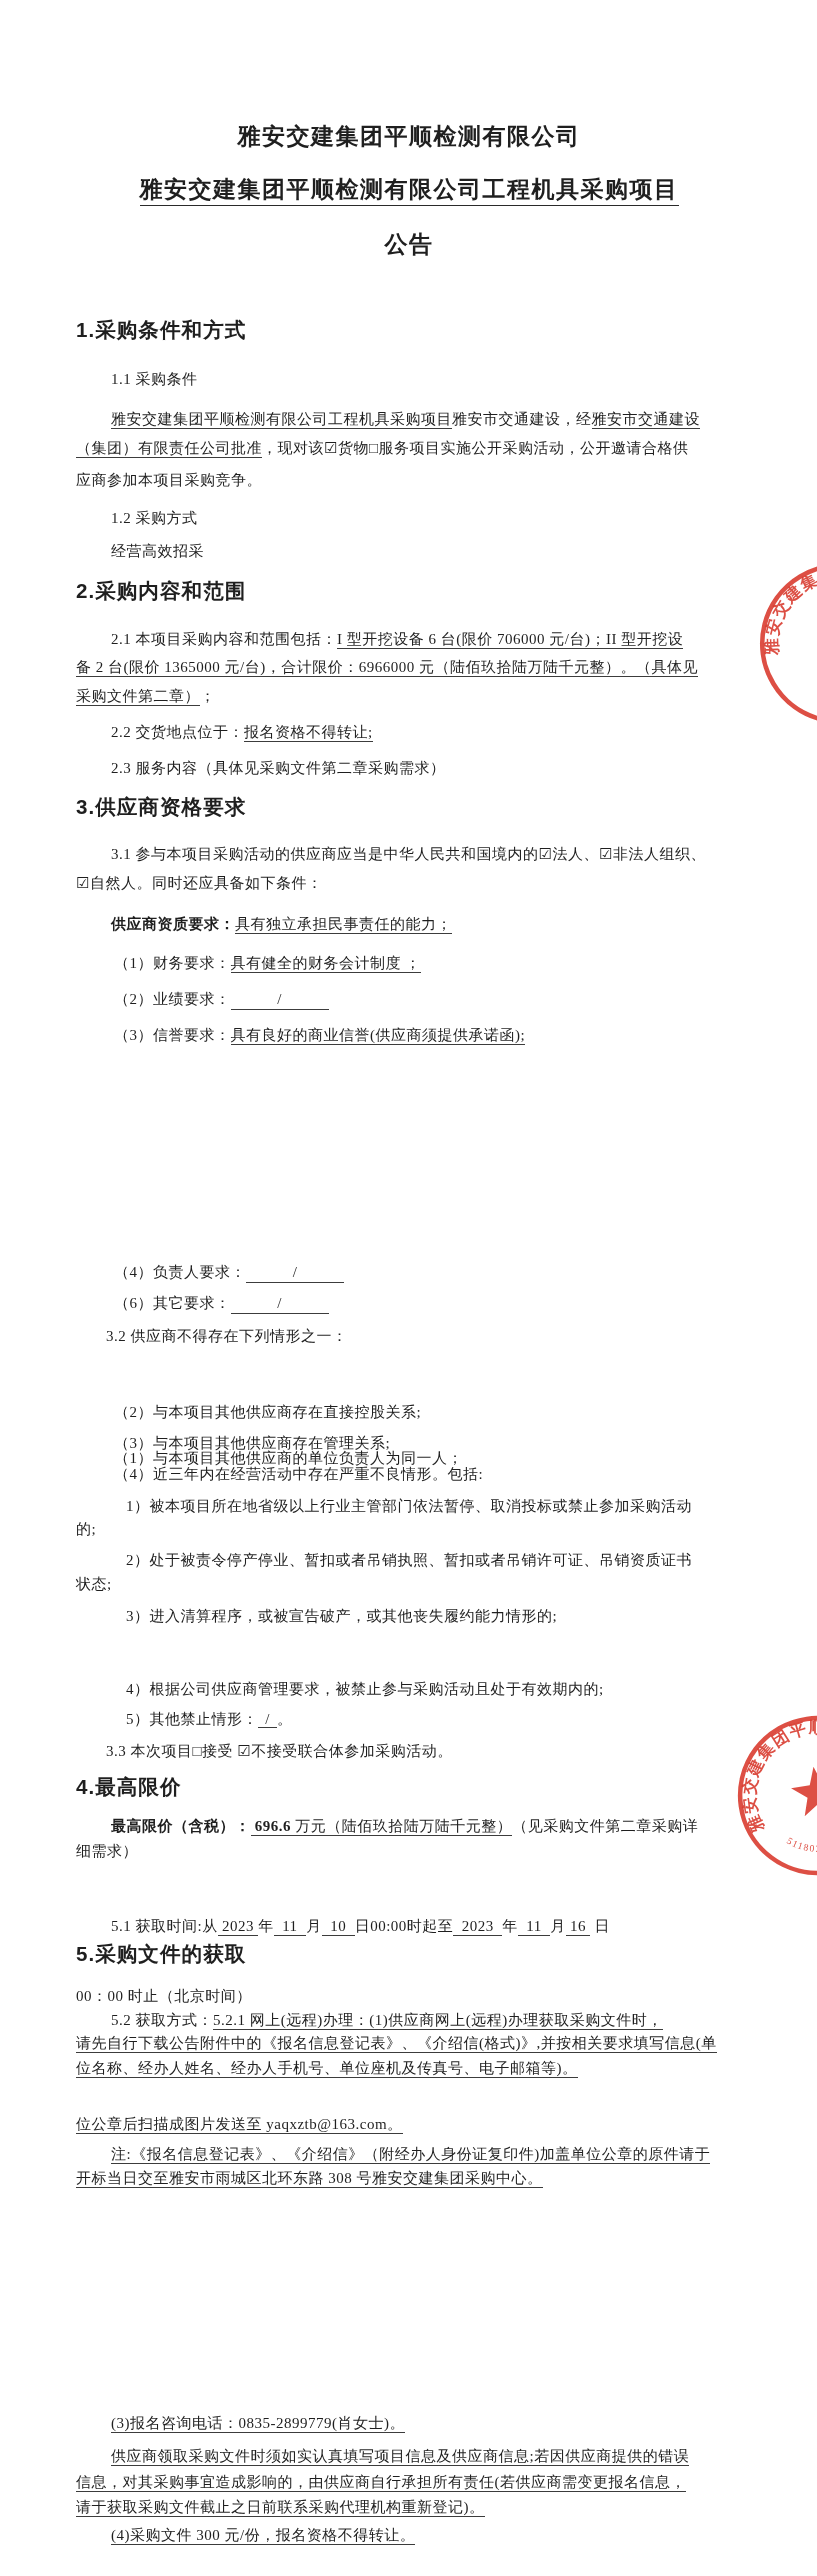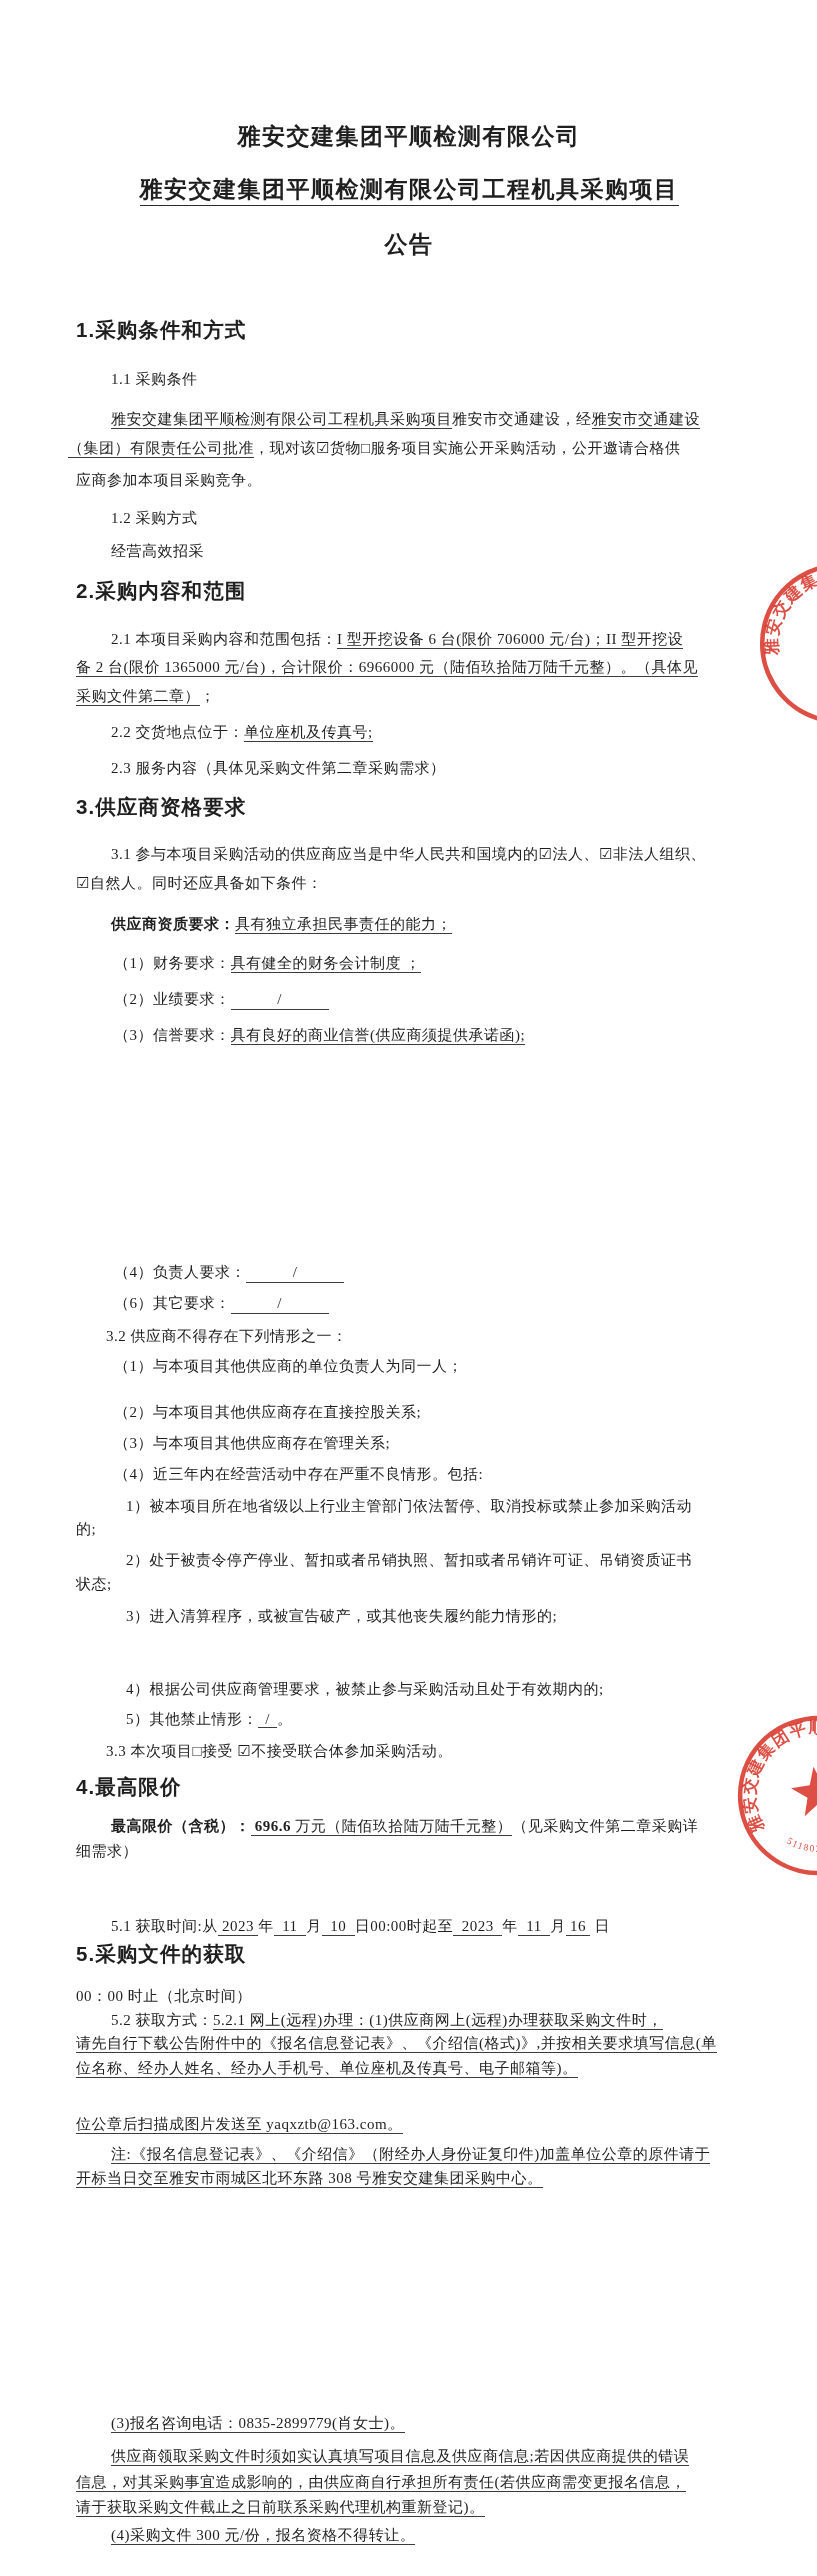--- a/index.html
+++ b/index.html
@@ -50,43 +50,43 @@
 
 <div class="page">
 
   <div class="ln title" style="top:122px"><span>雅安交建集团平顺检测有限公司</span></div>
   <div class="ln title" style="top:175px"><span class="u2">雅安交建集团平顺检测有限公司工程机具采购项目</span></div>
   <div class="ln title" style="top:230px"><span>公告</span></div>
 
   <div class="ln hd" style="top:317px;left:76px">1.采购条件和方式</div>
   <div class="ln" style="top:370px;left:111px">1.1 采购条件</div>
   <div class="ln" style="top:410px;left:111px"><span class="u">雅安交建集团平顺检测有限公司工程机具采购项目</span><span>雅安市交通建设，经</span><span class="u">雅安市交通建设</span></div>
-  <div class="ln" style="top:439px;left:68px"><span class="u">（集团）有限责任公司批准</span><span>，现对该☑货物□服务项目实施公开采购活动，公开邀请合格供</span></div>
+  <div class="ln" style="top:439px;left:76px"><span class="u">（集团）有限责任公司批准</span><span>，现对该☑货物□服务项目实施公开采购活动，公开邀请合格供</span></div>
   <div class="ln" style="top:471px;left:76px">应商参加本项目采购竞争。</div>
   <div class="ln" style="top:509px;left:111px">1.2 采购方式</div>
   <div class="ln" style="top:542px;left:111px">经营高效招采</div>
 
   <div class="ln hd" style="top:578px;left:76px">2.采购内容和范围</div>
   <div class="ln" style="top:630px;left:111px"><span>2.1 本项目采购内容和范围包括：</span><span class="u">I 型开挖设备 6 台(限价 706000 元/台)；II 型开挖设</span></div>
   <div class="ln" style="top:658px;left:76px"><span class="u">备 2 台(限价 1365000 元/台)，合计限价：6966000 元（陆佰玖拾陆万陆千元整）。（具体见</span></div>
   <div class="ln" style="top:687px;left:76px"><span class="u">采购文件第二章）</span><span>；</span></div>
-  <div class="ln" style="top:723px;left:111px"><span>2.2 交货地点位于：</span><span class="u">单位座机及传真号;</span></div>
+  <div class="ln" style="top:723px;left:111px"><span>2.2 交货地点位于：</span><span class="u">报名资格不得转让;</span></div>
   <div class="ln" style="top:759px;left:111px">2.3 服务内容（具体见采购文件第二章采购需求）</div>
 
   <div class="ln hd" style="top:794px;left:76px">3.供应商资格要求</div>
   <div class="ln" style="top:845px;left:111px">3.1 参与本项目采购活动的供应商应当是中华人民共和国境内的☑法人、☑非法人组织、</div>
   <div class="ln" style="top:874px;left:76px">☑自然人。同时还应具备如下条件：</div>
   <div class="ln" style="top:915px;left:111px"><span class="b" style="font-family:Liberation Sans, sans-serif">供应商资质要求：</span><span class="u">具有独立承担民事责任的能力；</span></div>
   <div class="ln" style="top:954px;left:114px"><span>（1）财务要求：</span><span class="u">具有健全的财务会计制度 ；</span></div>
   <div class="ln" style="top:990px;left:114px"><span>（2）业绩要求：</span><span class="blank">/</span></div>
   <div class="ln" style="top:1026px;left:114px"><span>（3）信誉要求：</span><span class="u">具有良好的商业信誉(供应商须提供承诺函);</span></div>
   <div class="ln" style="top:1263px;left:114px"><span>（4）负责人要求：</span><span class="blank">/</span></div>
   <div class="ln" style="top:1294px;left:114px"><span>（6）其它要求：</span><span class="blank">/</span></div>
   <div class="ln" style="top:1327px;left:106px">3.2 供应商不得存在下列情形之一：</div>
-  <div class="ln" style="top:1357px;left:114px">（1）与本项目其他供应商的单位负责人为同一人；</div>
+  <div class="ln" style="top:1449px;left:114px">（1）与本项目其他供应商的单位负责人为同一人；</div>
   <div class="ln" style="top:1403px;left:114px">（2）与本项目其他供应商存在直接控股关系;</div>
   <div class="ln" style="top:1434px;left:114px">（3）与本项目其他供应商存在管理关系;</div>
   <div class="ln" style="top:1465px;left:114px">（4）近三年内在经营活动中存在严重不良情形。包括:</div>
   <div class="ln" style="top:1497px;left:126px">1）被本项目所在地省级以上行业主管部门依法暂停、取消投标或禁止参加采购活动</div>
   <div class="ln" style="top:1520px;left:76px">的;</div>
   <div class="ln" style="top:1551px;left:126px">2）处于被责令停产停业、暂扣或者吊销执照、暂扣或者吊销许可证、吊销资质证书</div>
   <div class="ln" style="top:1575px;left:76px">状态;</div>
   <div class="ln" style="top:1607px;left:126px">3）进入清算程序，或被宣告破产，或其他丧失履约能力情形的;</div>
   <div class="ln" style="top:1680px;left:126px">4）根据公司供应商管理要求，被禁止参与采购活动且处于有效期内的;</div>
   <div class="ln" style="top:1710px;left:126px"><span>5）其他禁止情形：</span><span class="uslash">/</span><span>。</span></div>

